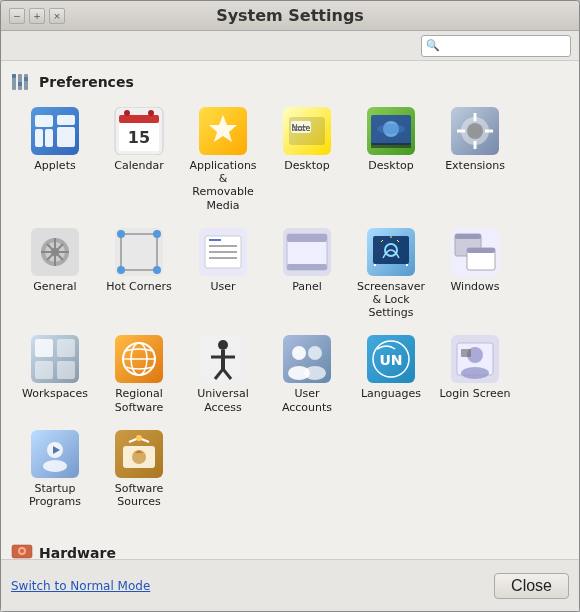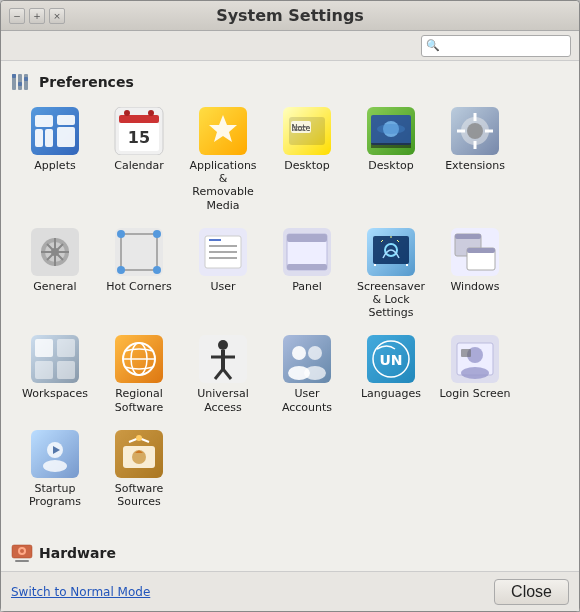--- a/index.html
+++ b/index.html
@@ -142,21 +142,21 @@
       background: #ccc;
       margin: 4px 0;
     }
     .footer {
       background: #e8e6e2;
       border-top: 1px solid #ccc;
       padding: 6px 10px;
       display: flex;
       align-items: center;
       justify-content: space-between;
-      height: 40px;
+      height: 52px;
     }
     .footer-link {
       color: #2255bb;
       font-size: 12px;
       cursor: pointer;
       text-decoration: underline;
     }
     .close-btn {
       background: linear-gradient(to bottom, #f2f0ec, #dedad4);
       border: 1px solid #aaa;

